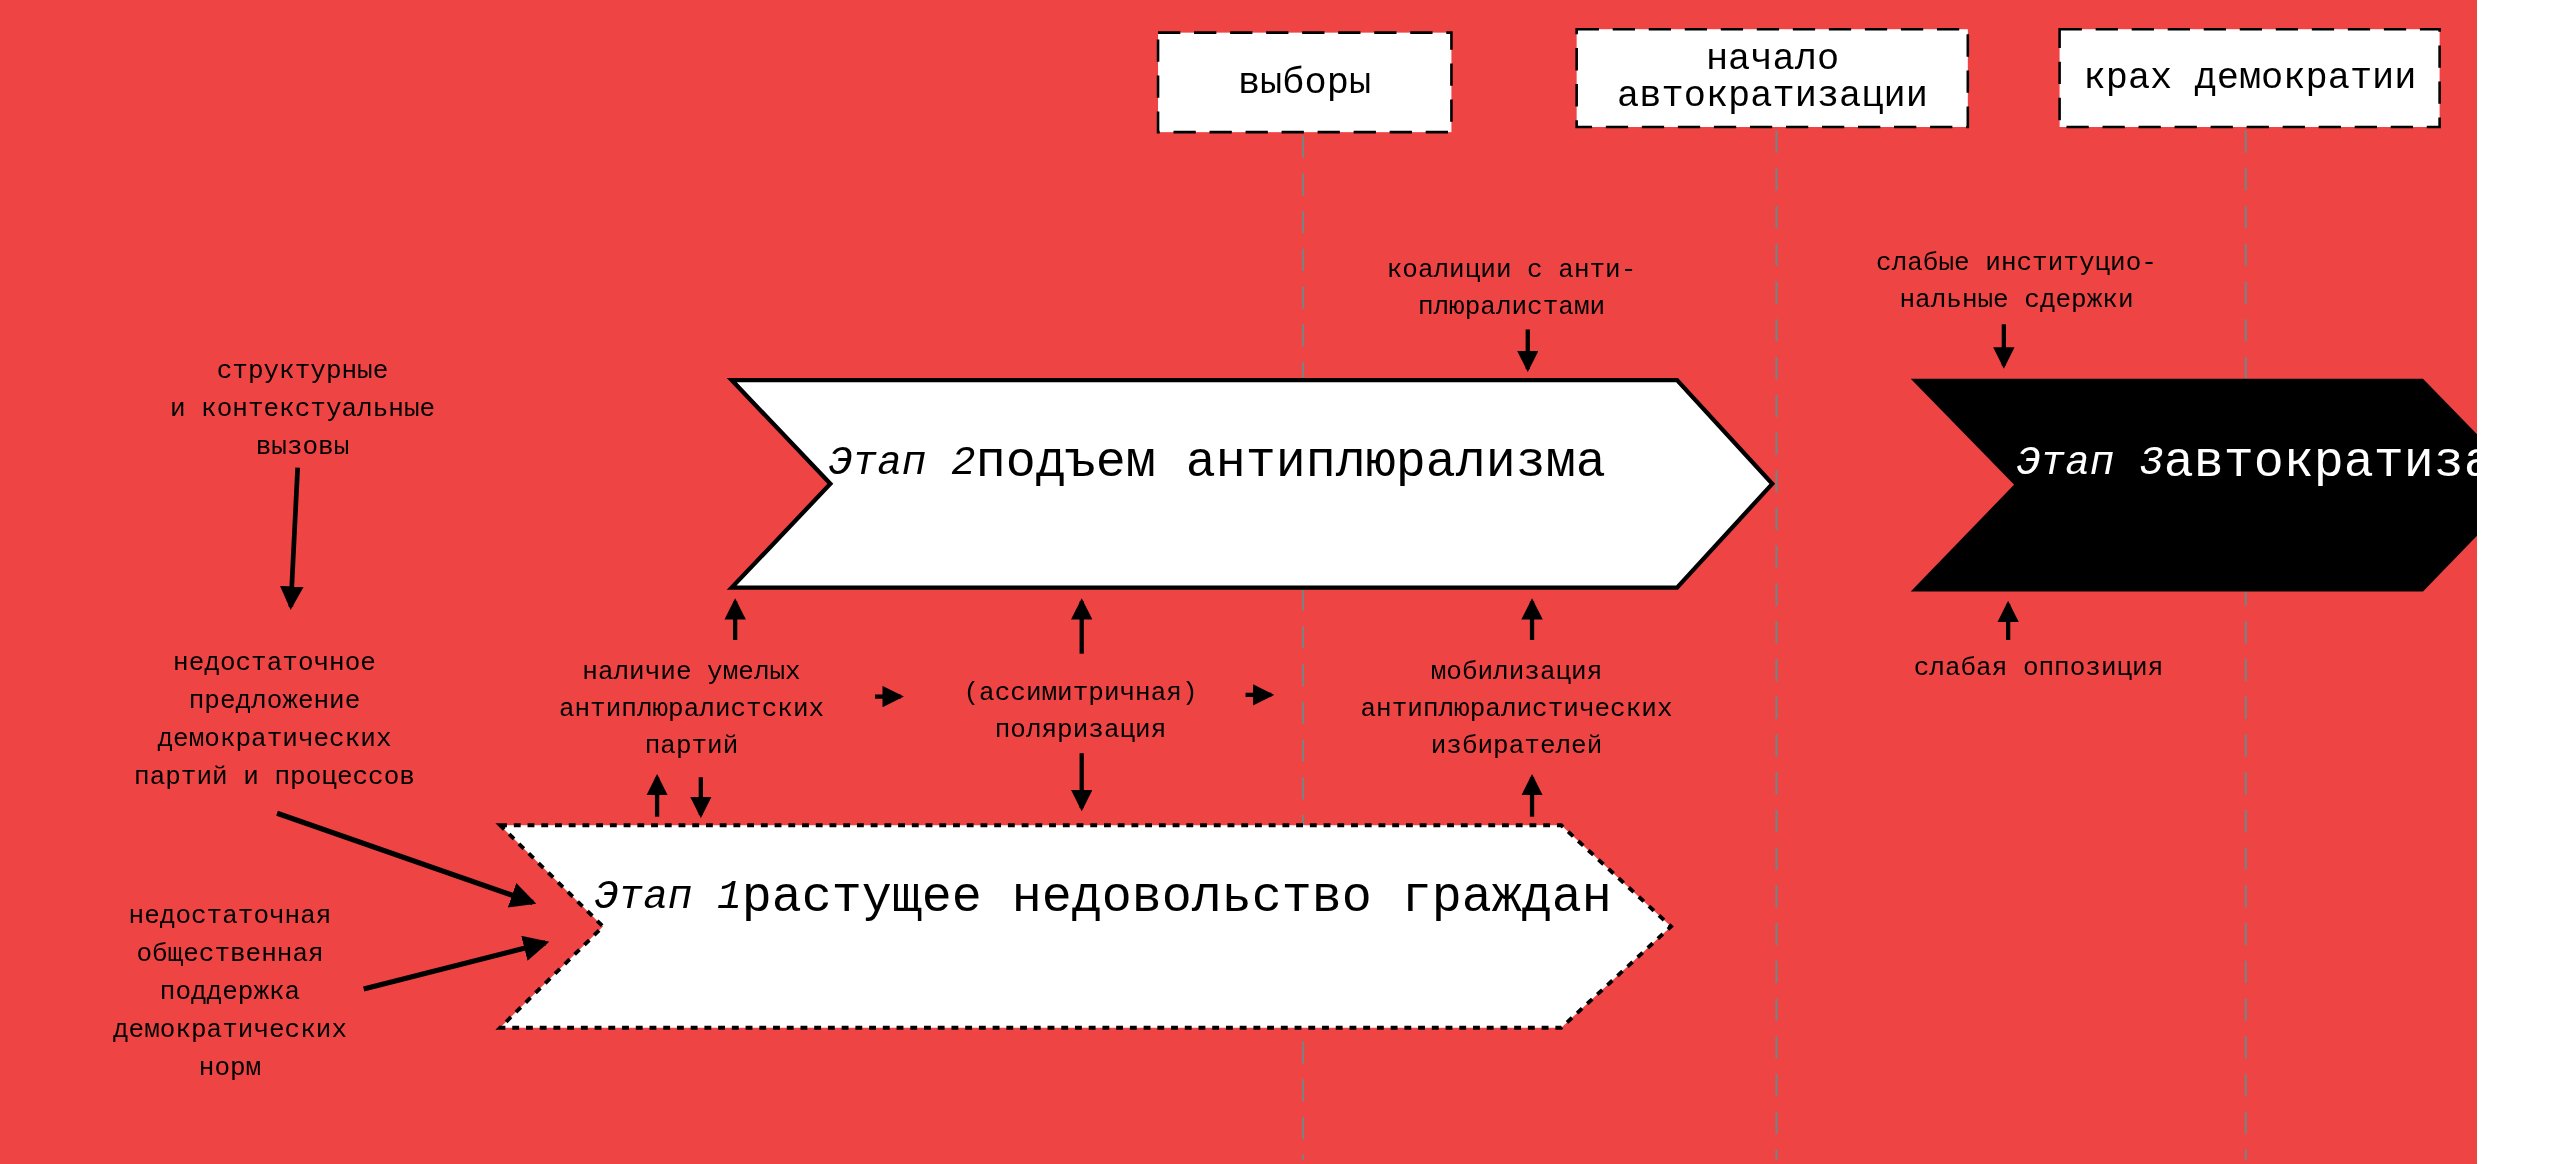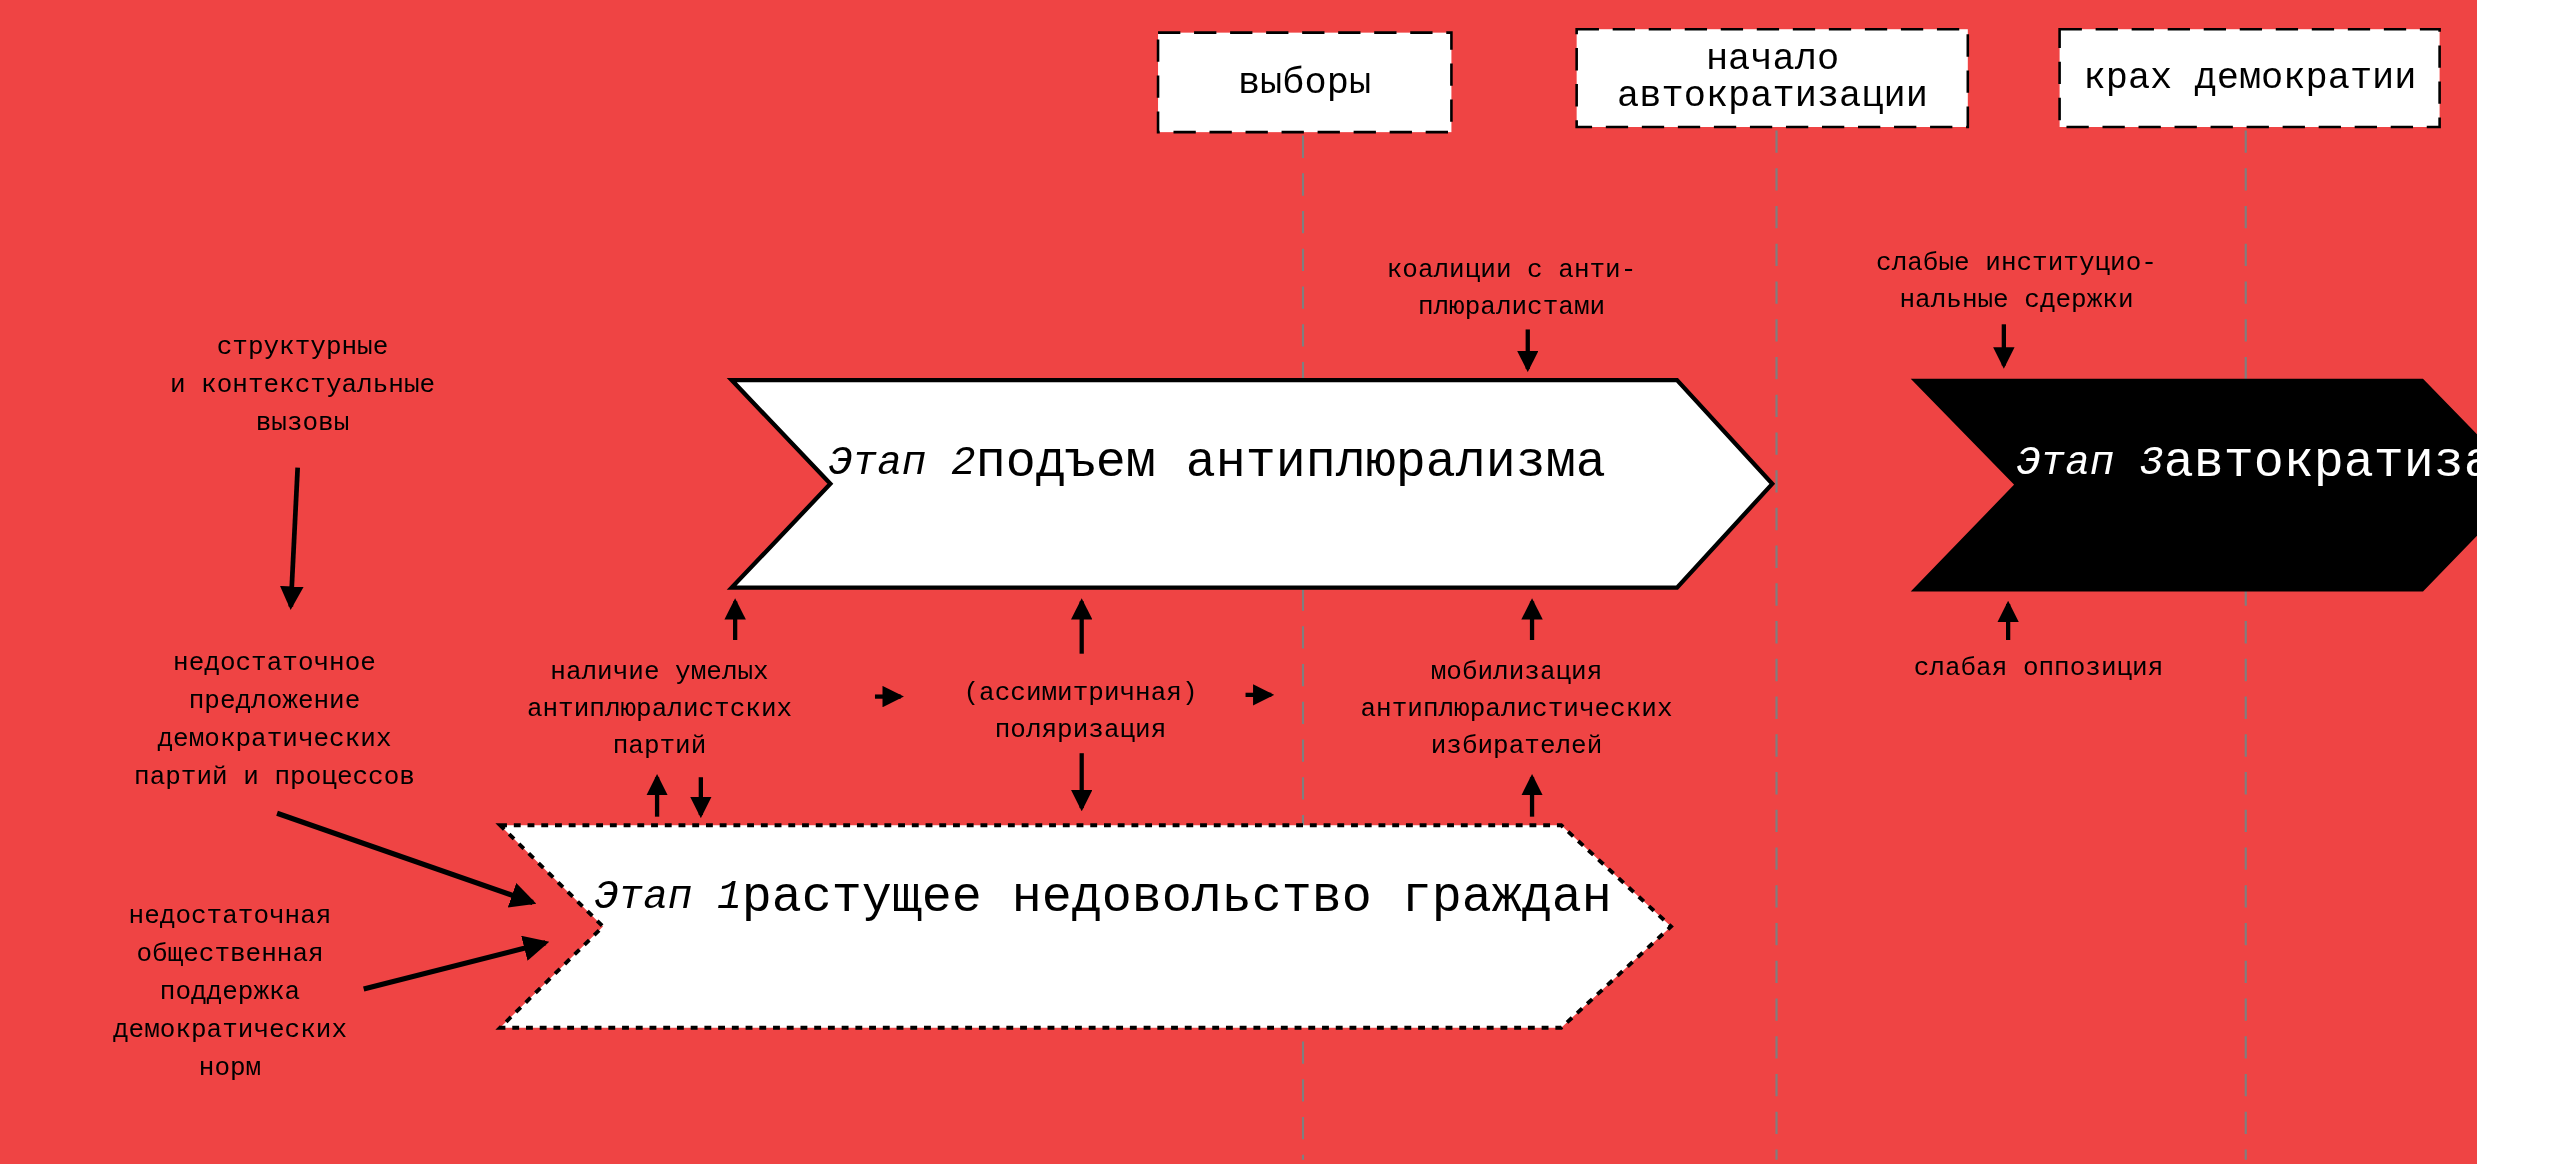--- a/index.html
+++ b/index.html
@@ -58,26 +58,26 @@
     white-space: pre;
   }
   .stage-text.inverse { color: #ffffff; }
 
   
   #milestone-elections        { left: 1158px; top: 33px;  width: 293px; height: 100px; }
   #milestone-onset            { left: 1577px; top: 29px;  width: 391px; height: 98px; line-height: 37px; }
   #milestone-collapse         { left: 2060px; top: 29px;  width: 380px; height: 98px; }
 
   
-  #label-structural           { left: 88px;  top: 328px;  width: 429px; text-align: center; }
+  #label-structural           { left: 88px;  top: 352px;  width: 429px; text-align: center; }
   #label-supply               { left: 60px;   top: 644px;  width: 429px; }
   #label-support              { left: 24px;   top: 897px; width: 412px; }
 
   
-  #label-skilled              { left: 462px;  top: 654px;  width: 395px; line-height: 37px; }
+  #label-skilled              { left: 494px;  top: 654px;  width: 395px; line-height: 37px; }
   #label-polarization         { left: 892px; top: 675px;  width: 377px; line-height: 37px; }
   #label-mobilization         { left: 1272px; top: 654px;  width: 489px; line-height: 37px; }
 
   
   #label-coalitions           { left: 1323px; top: 252px;  width: 377px; line-height: 37px; }
   #label-checks               { left: 1819px; top: 245px;  width: 395px; line-height: 37px; }
   #label-opposition           { left: 1841px; top: 649px;  width: 395px; }
 
   
   #stage1-text { left: 594px;  top: 874px; width: 976px; }

